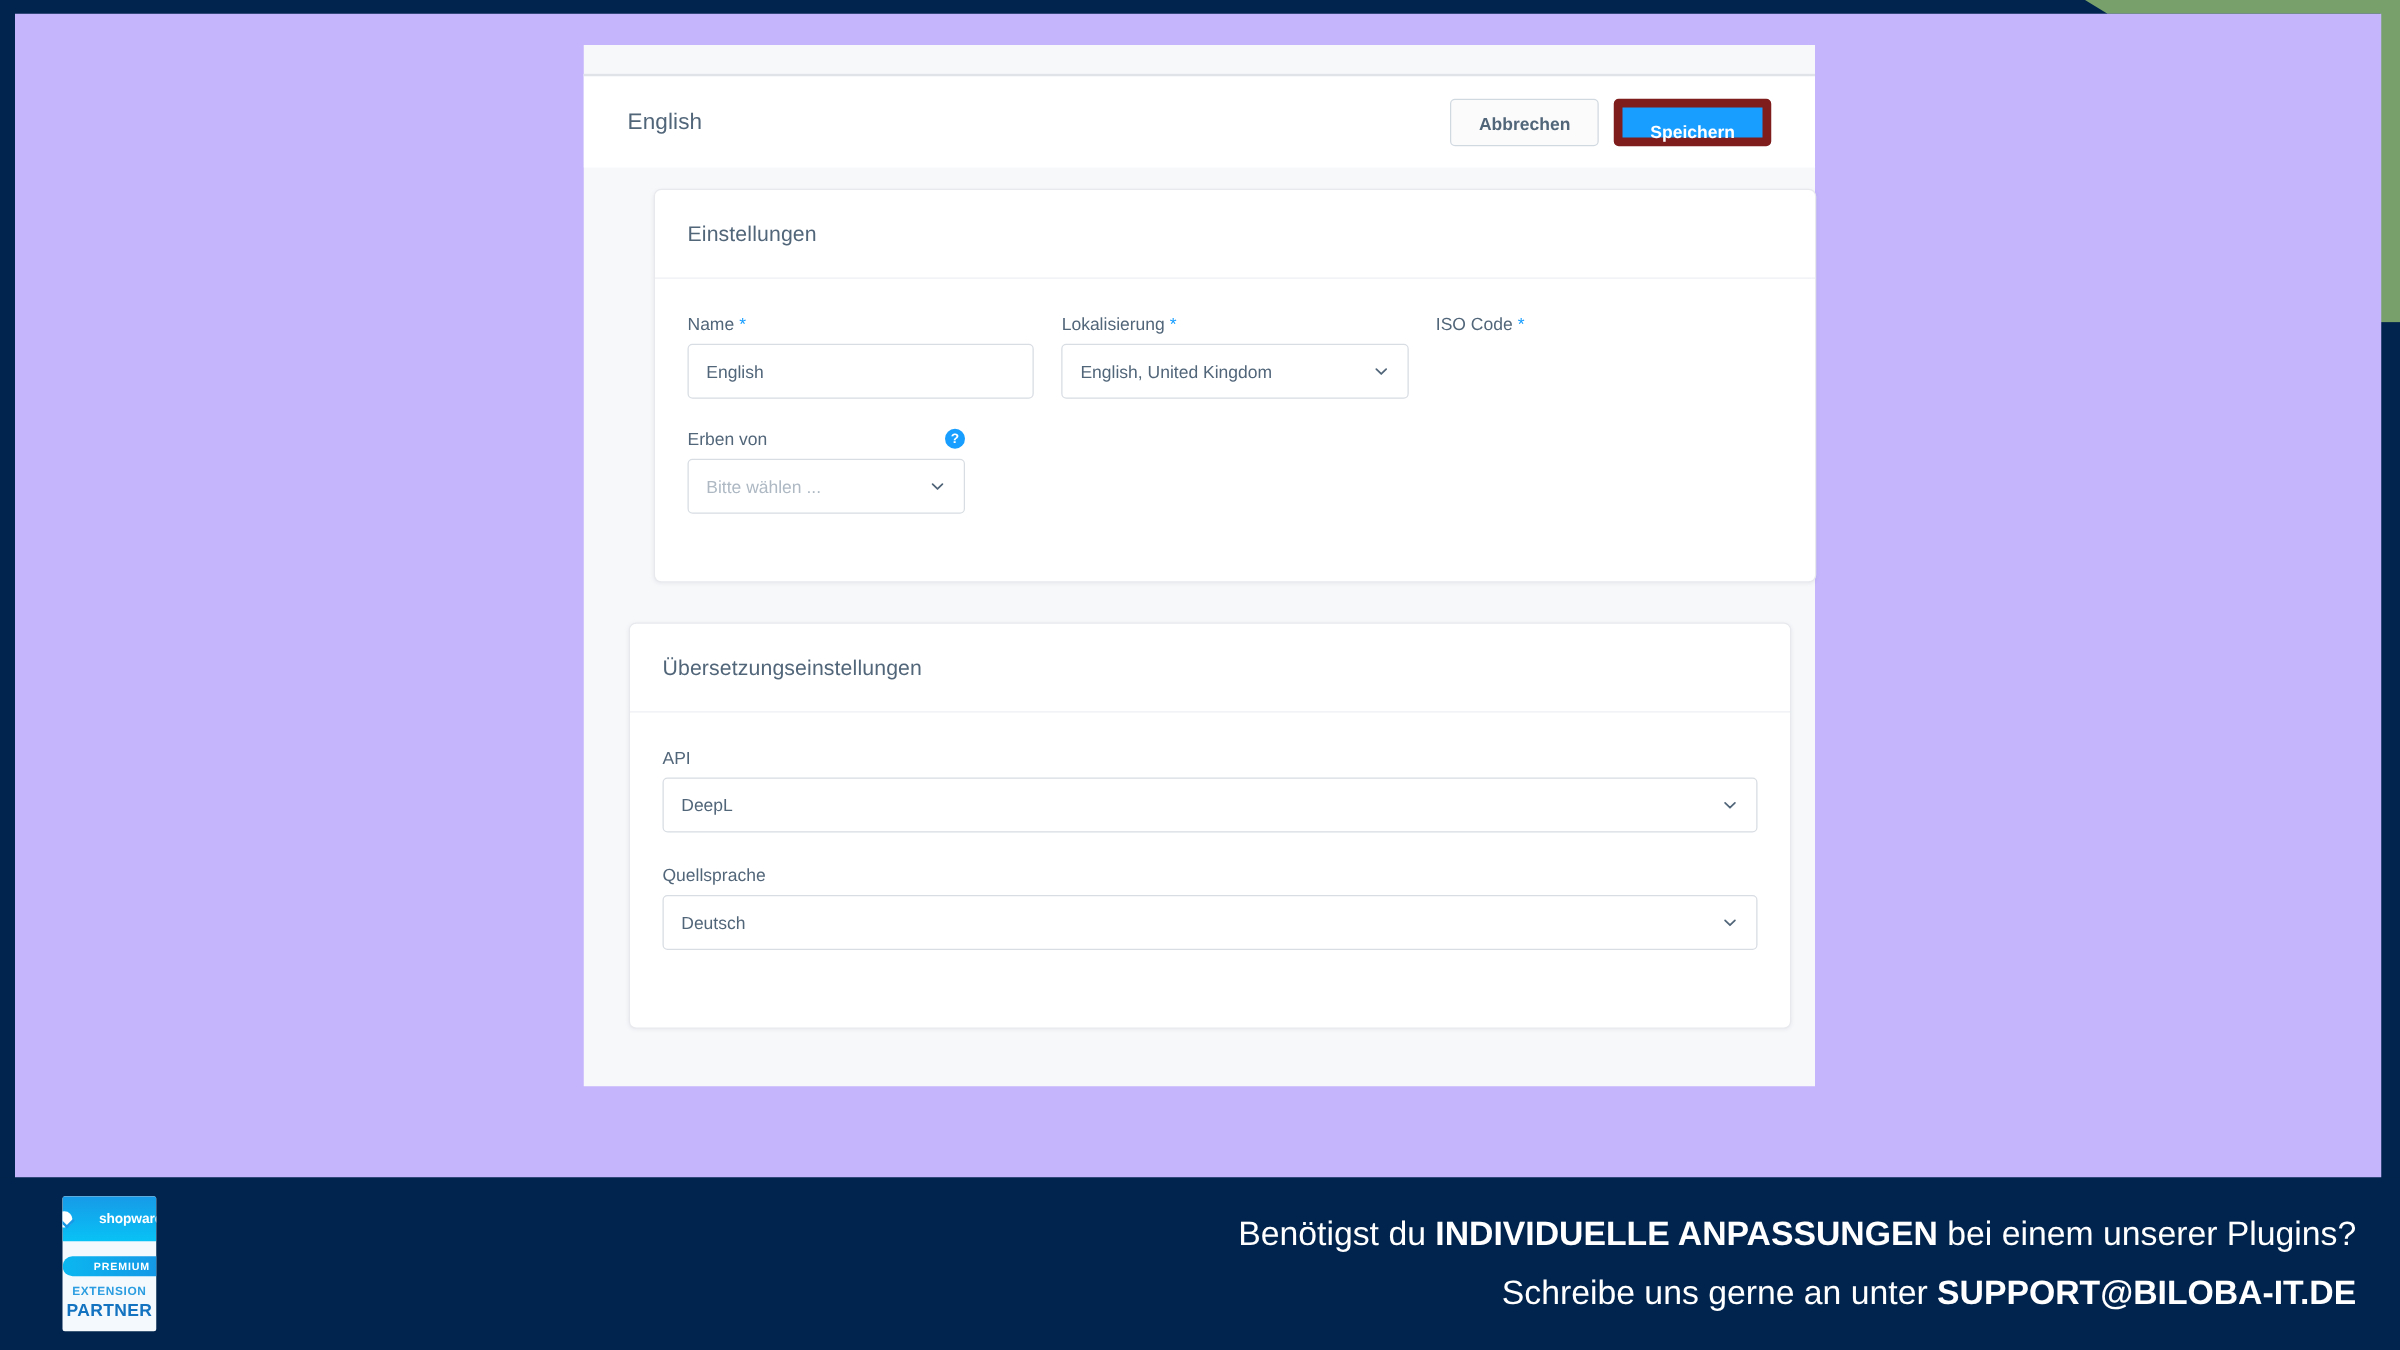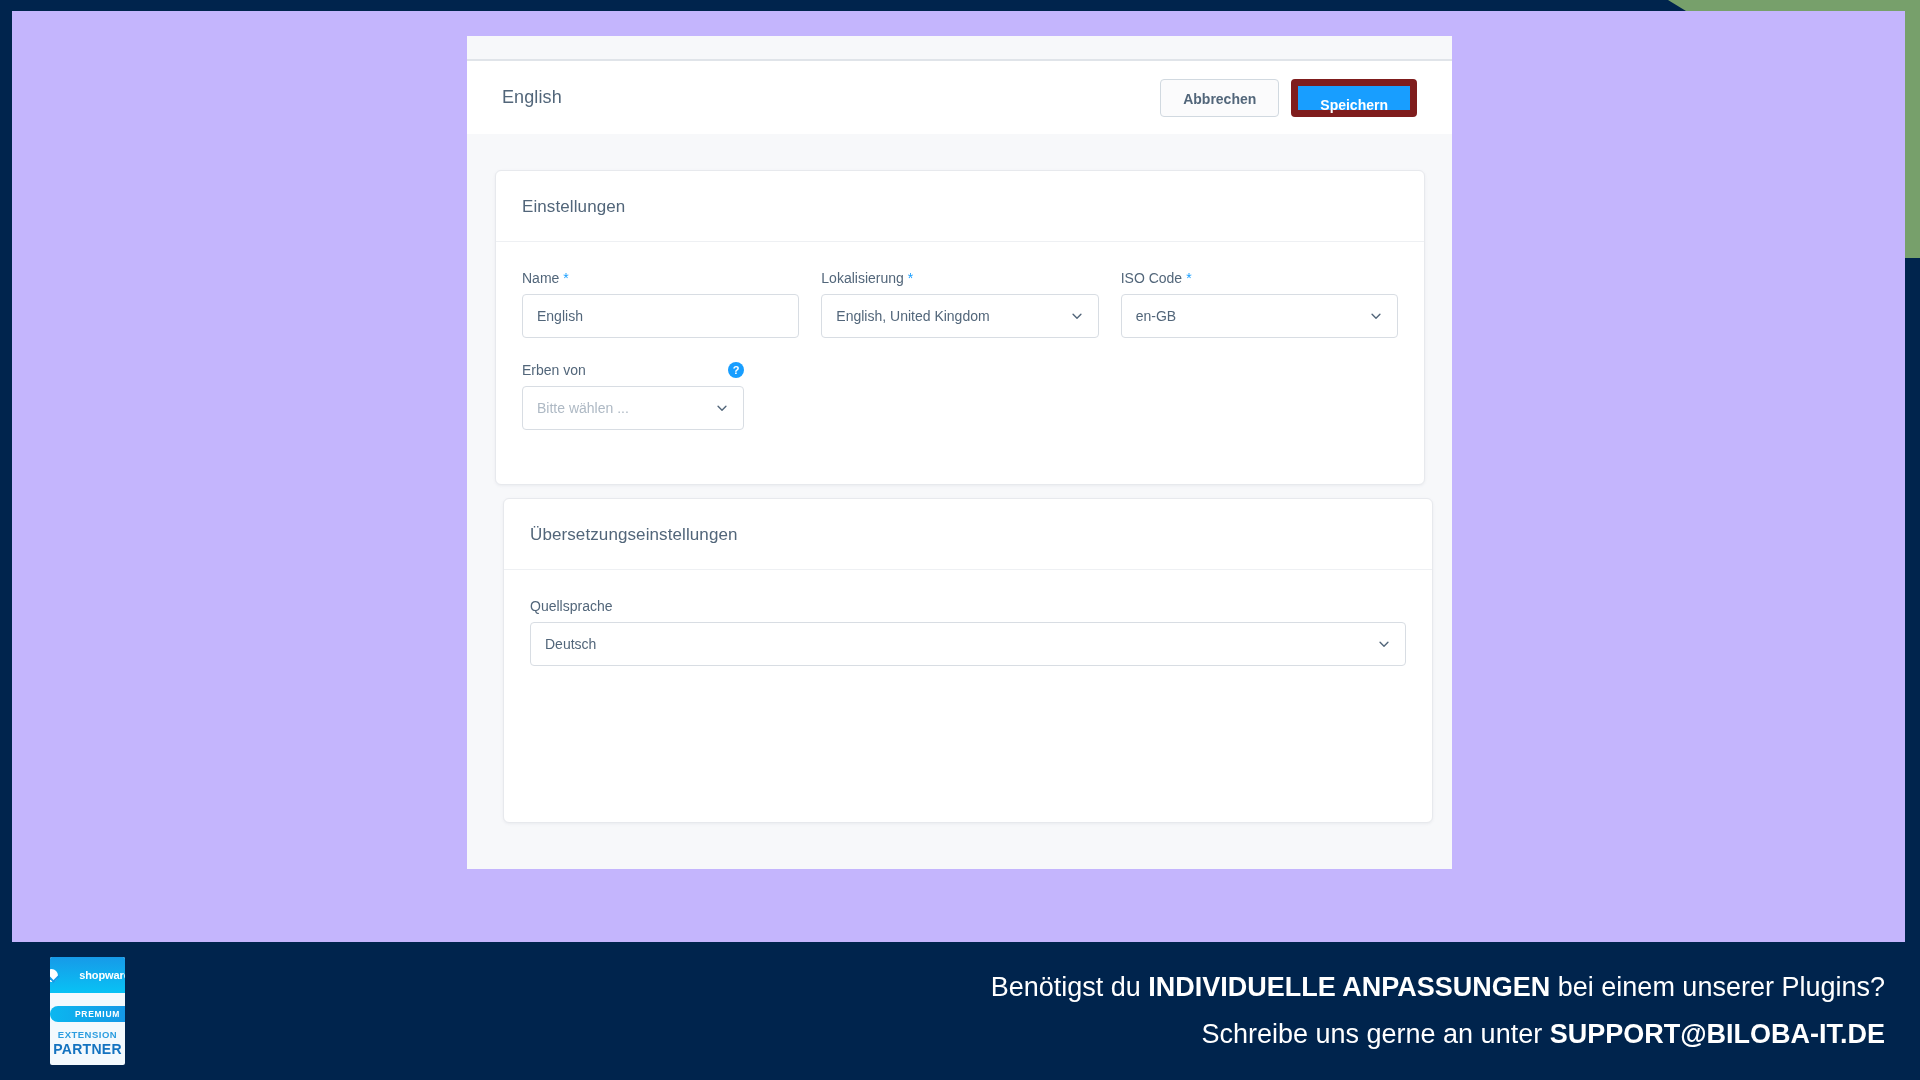--- a/index.html
+++ b/index.html
@@ -100,21 +100,21 @@
 
   
   .card {
     position: absolute;
     background: #ffffff;
     border: 1px solid #e7e9ed;
     border-radius: 6px;
     box-shadow: 0 1px 3px rgba(120,132,145,0.10);
   }
 
-  #card-settings { left: 483px; top: 140px; width: 930px; height: 315px; margin-top: 19px; }
+  #card-settings { left: 511px; top: 140px; width: 930px; height: 315px; }
   #card-translation { left: 491px; top: 487px; width: 930px; height: 325px; }
 
   .card-title {
     font-size: 17px;
     color: #52667a;
     padding: 26px 26px 24px 26px;
     border-bottom: 1px solid #eef0f3;
     letter-spacing: 0.1px;
   }
 
@@ -332,26 +332,20 @@
                   <path d="M3.5 6 L8 10.5 L12.5 6"></path>
                 </svg>
             </div>
           </div>
 
           <div>
             <div class="field-label">
               <span>ISO Code</span>
               <span class="req-star">*</span>
             </div>
-            <div class="field-select">
-              <span>en-GB</span>
-              <svg class="chev" viewBox="0 0 16 16" fill="none" stroke="currentColor" stroke-width="1.6" stroke-linecap="round" stroke-linejoin="round">
-                  <path d="M3.5 6 L8 10.5 L12.5 6"></path>
-                </svg>
-            </div>
           </div>
 
         </div>
 
         <div id="settings-row-2">
           <div id="settings-row-2-inner">
             <div class="field-label label-with-help">
               <span>Erben von</span>
               <span class="help-icon">?</span>
             </div>
@@ -364,20 +358,31 @@
           </div>
         </div>
 
       </div>
     </div>
 
     <div class="card" id="card-translation">
       <div class="card-title">Übersetzungseinstellungen</div>
       <div class="card-body">
 
+        <div class="tr-field">
+          <div class="field-label">
+            <span>API</span>
+          </div>
+          <div class="field-select">
+            <span>DeepL</span>
+            <svg class="chev" viewBox="0 0 16 16" fill="none" stroke="currentColor" stroke-width="1.6" stroke-linecap="round" stroke-linejoin="round">
+                <path d="M3.5 6 L8 10.5 L12.5 6"></path>
+              </svg>
+          </div>
+        </div>
 
         <div class="tr-field">
           <div class="field-label">
             <span>Quellsprache</span>
           </div>
           <div class="field-select">
             <span>Deutsch</span>
             <svg class="chev" viewBox="0 0 16 16" fill="none" stroke="currentColor" stroke-width="1.6" stroke-linecap="round" stroke-linejoin="round">
                 <path d="M3.5 6 L8 10.5 L12.5 6"></path>
               </svg>

